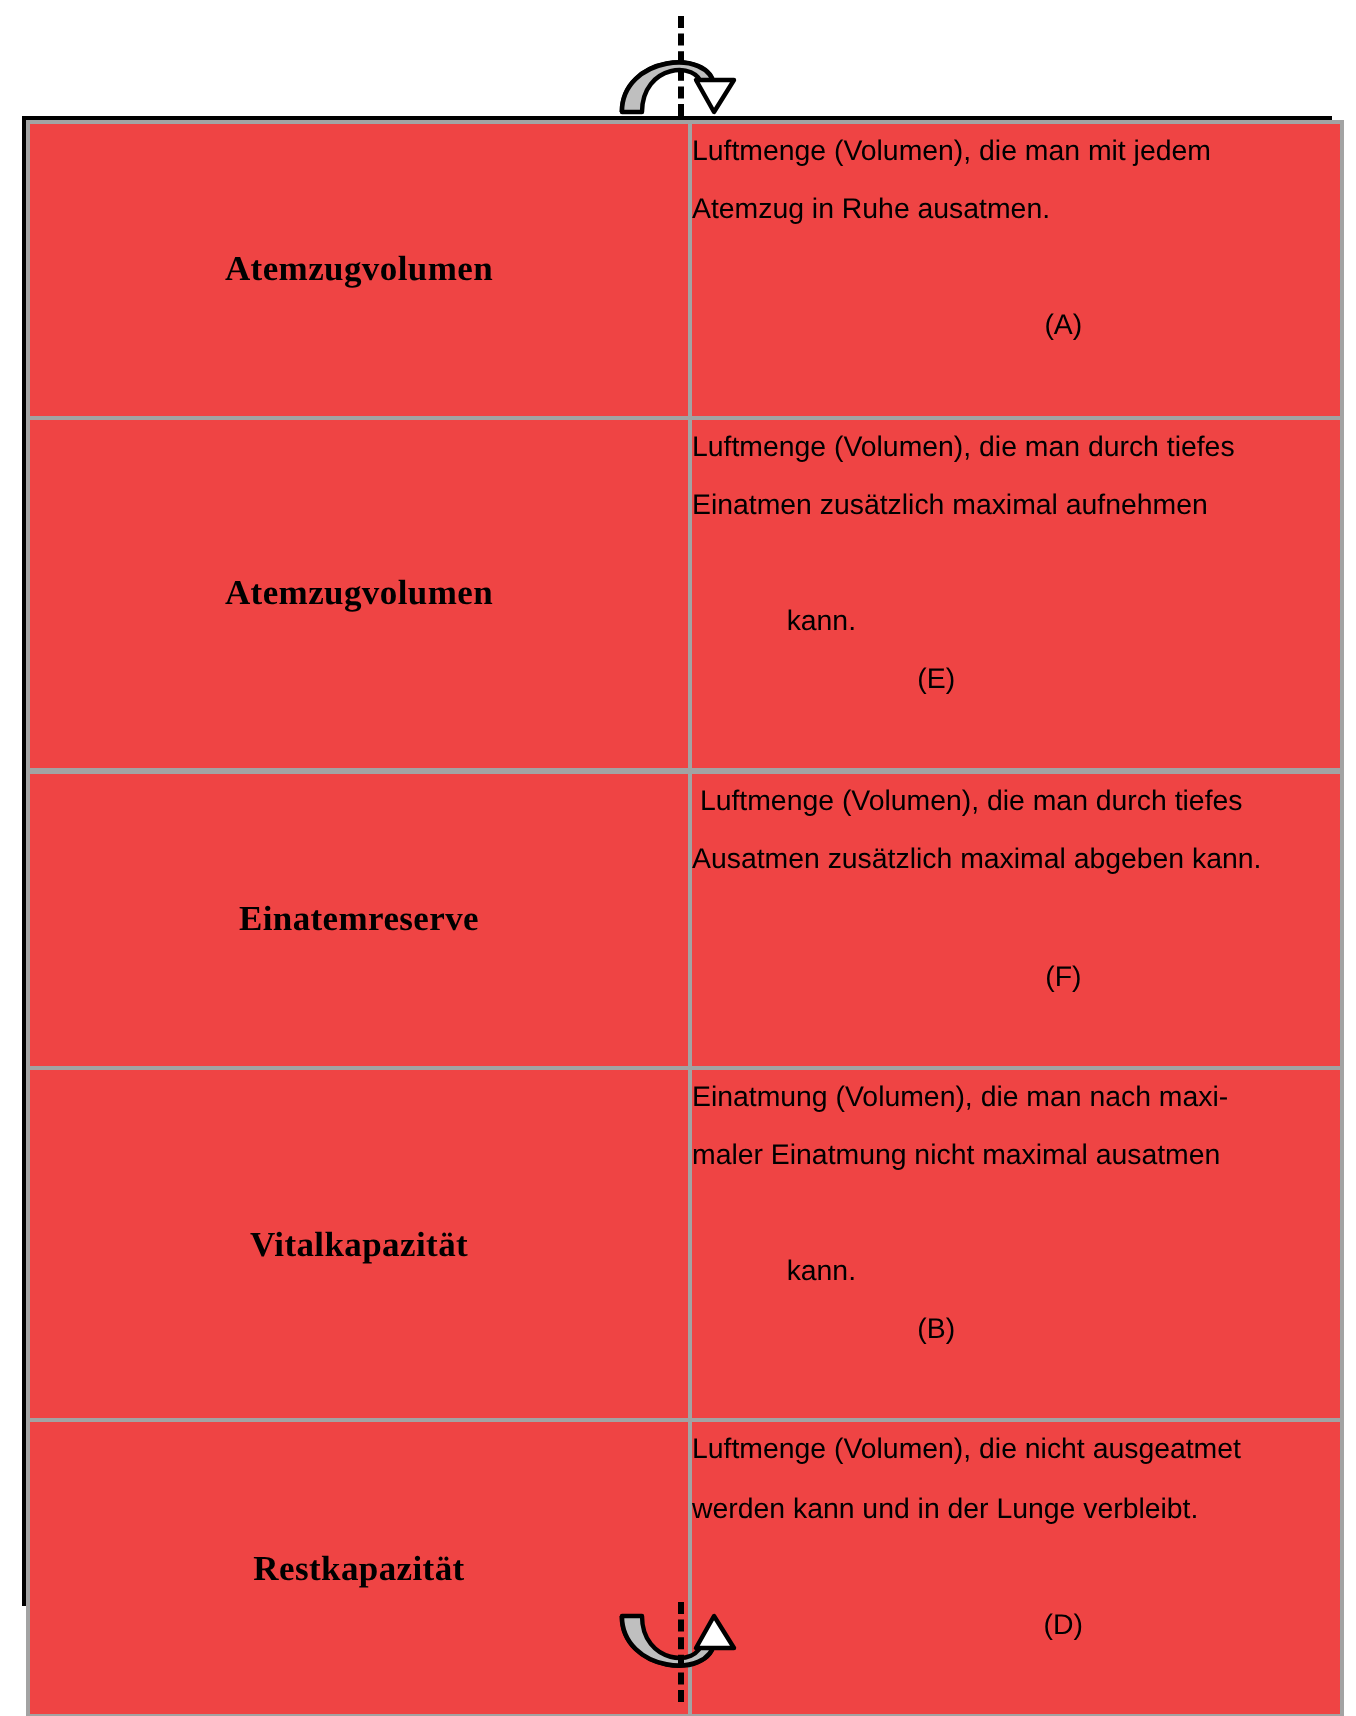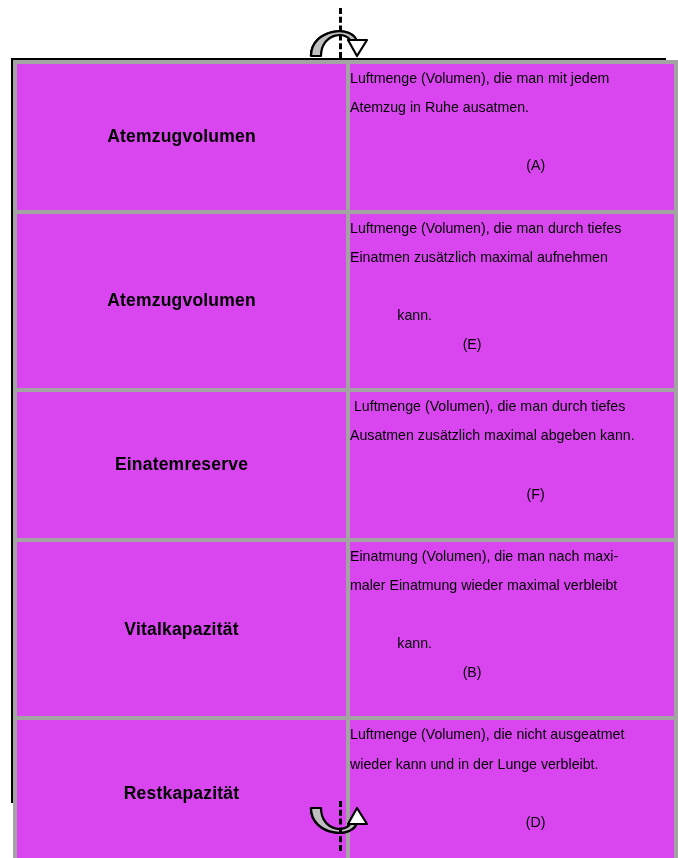--- a/index.html
+++ b/index.html
@@ -50,26 +50,26 @@
     z-index: 1;
   }
   .vol-table {
     width: 100%;
     height: 100%;
     border-collapse: collapse;
     table-layout: fixed;
   }
   .vol-table tr { height: 16.6667%; }
   .vol-table td {
-    background: #d946ef;
-    border: 4px solid #a3a3a3;
+    background: #ef4444;
+    border: 2px solid #a3a3a3;
     vertical-align: middle;
     padding: 0;
   }
-  .col-term { width: 329px; }
+  .col-term { width: 329px; font-family: Liberation Serif, serif; }
   .col-desc { width: 324px; }
 
   
   .vol-table tr.thick-under td { border-bottom-width: 3px; }
 
   
   .term {
     text-align: center;
     font-weight: bold;
     font-size: 17.5px;
@@ -165,33 +165,33 @@
           <span class="letter-line centered">
             <span class="letter">(F)</span>
           </span>
         </td>
       </tr>
 
       <tr>
         <td class="term col-term">Vitalkapazität</td>
         <td class="desc col-desc">
           <span class="desc-line">Einatmung (Volumen), die man nach maxi-</span>
-          <span class="desc-line">maler Einatmung wieder maximal verbleibt</span>
+          <span class="desc-line">maler Einatmung nicht maximal ausatmen</span>
           <span class="letter-line">
             <span class="lead">kann.</span>
             <span class="letter">(B)</span>
           </span>
         </td>
       </tr>
 
       <tr>
         <td class="term col-term">Restkapazität</td>
         <td class="desc col-desc">
           <span class="desc-line">Luftmenge (Volumen), die nicht ausgeatmet</span>
-          <span class="desc-line">wieder kann und in der Lunge verbleibt.</span>
+          <span class="desc-line">werden kann und in der Lunge verbleibt.</span>
           <span class="letter-line centered">
             <span class="letter">(D)</span>
           </span>
         </td>
       </tr>
 
       <tr>
         <td class="term col-term">Gesamtkapazität</td>
         <td class="desc col-desc">
           <span class="desc-line">Gesamtvolumen der Lunge bestehend aus</span>

